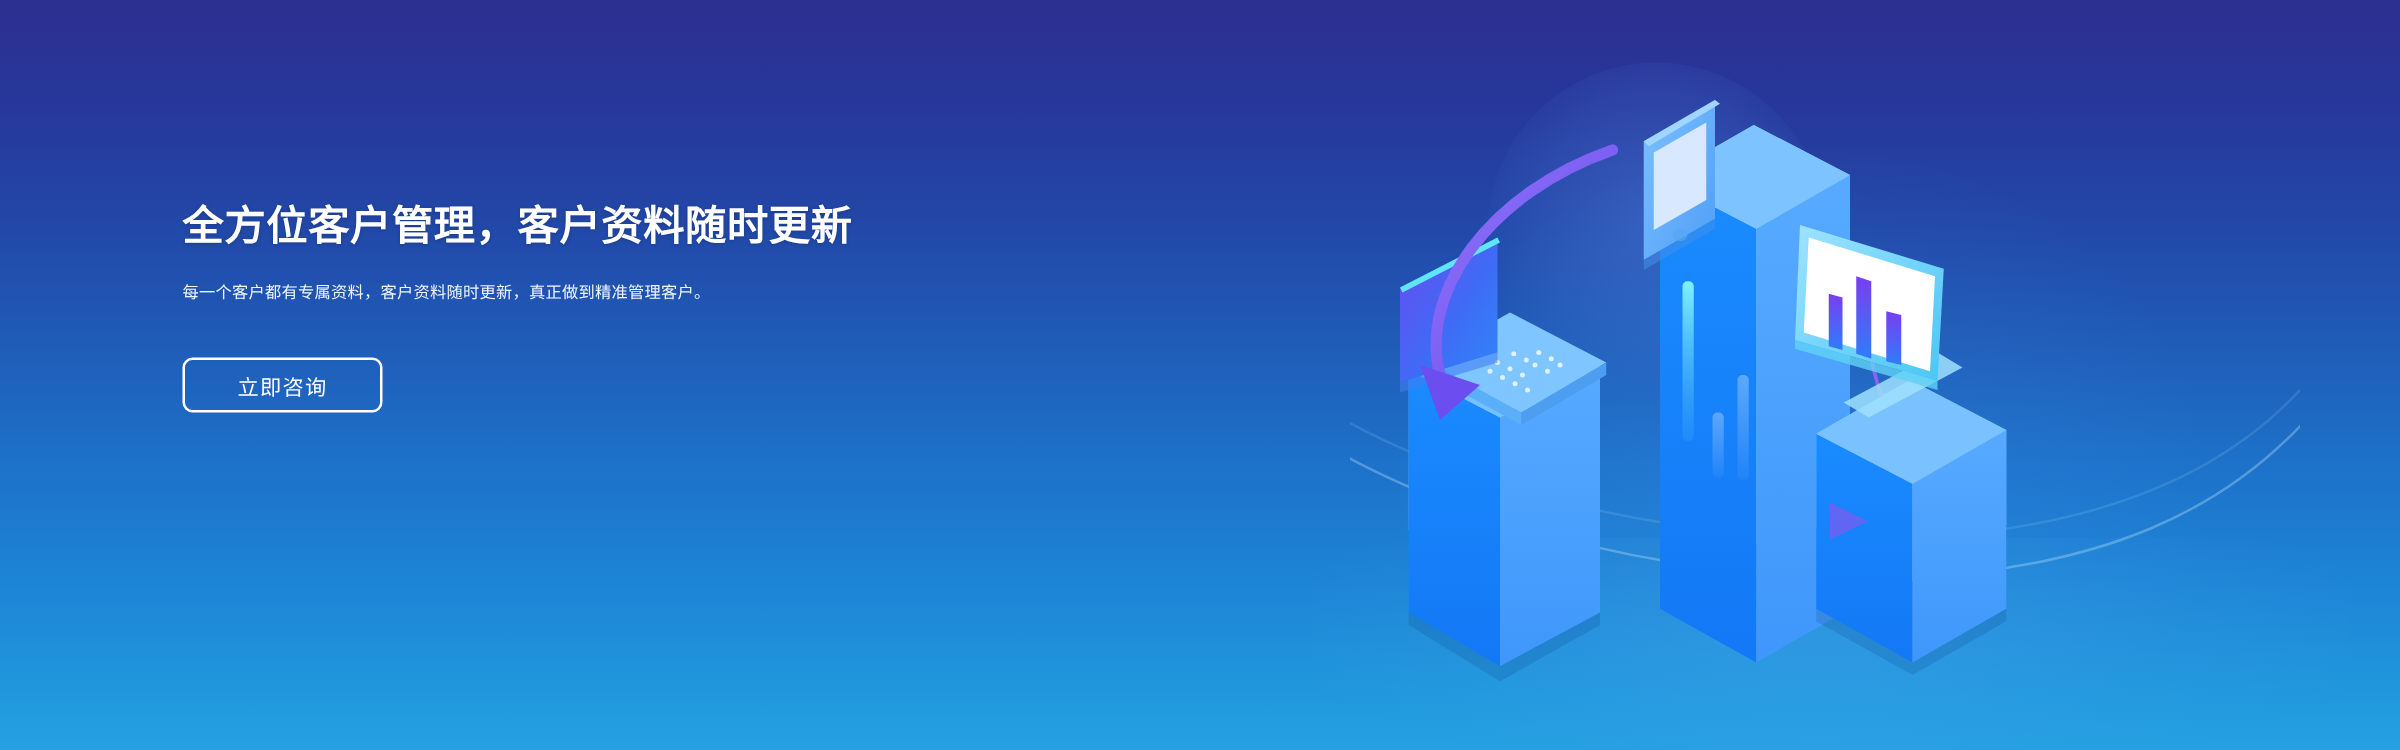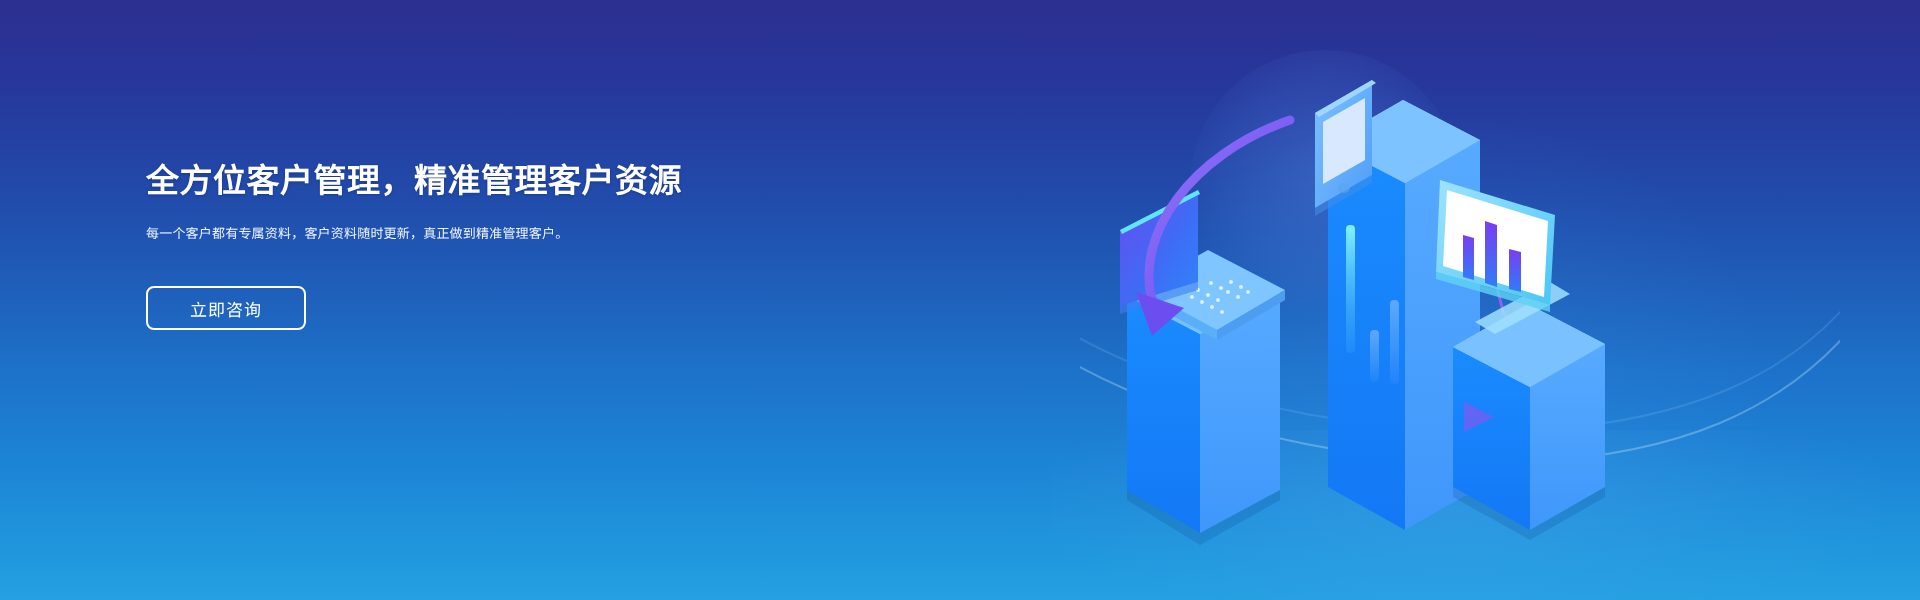--- a/index.html
+++ b/index.html
@@ -113,21 +113,21 @@
 </head>
 <body>
 
 <div class="banner">
 
   <div class="glow-circle glow-a"></div>
   <div class="glow-circle glow-b"></div>
   <div class="floor-sheen"></div>
 
   <div class="copy">
-    <h1 class="headline">全方位客户管理，精准管理客户资源</h1>
+    <h1 class="headline">全方位客户管理，客户资料随时更新</h1>
     <p class="subline">每一个客户都有专属资料，客户资料随时更新，真正做到精准管理客户。</p>
     <button class="cta">立即咨询</button>
   </div>
 
   <div class="art">
     <svg width="760" height="600" viewBox="0 0 760 600" xmlns="http://www.w3.org/2000/svg">
       <defs>
         <linearGradient id="gPillarFront" x1="0" y1="0" x2="0" y2="1">
           <stop offset="0%" stop-color="#1a8bff"></stop>
           <stop offset="100%" stop-color="#1378f5"></stop>

